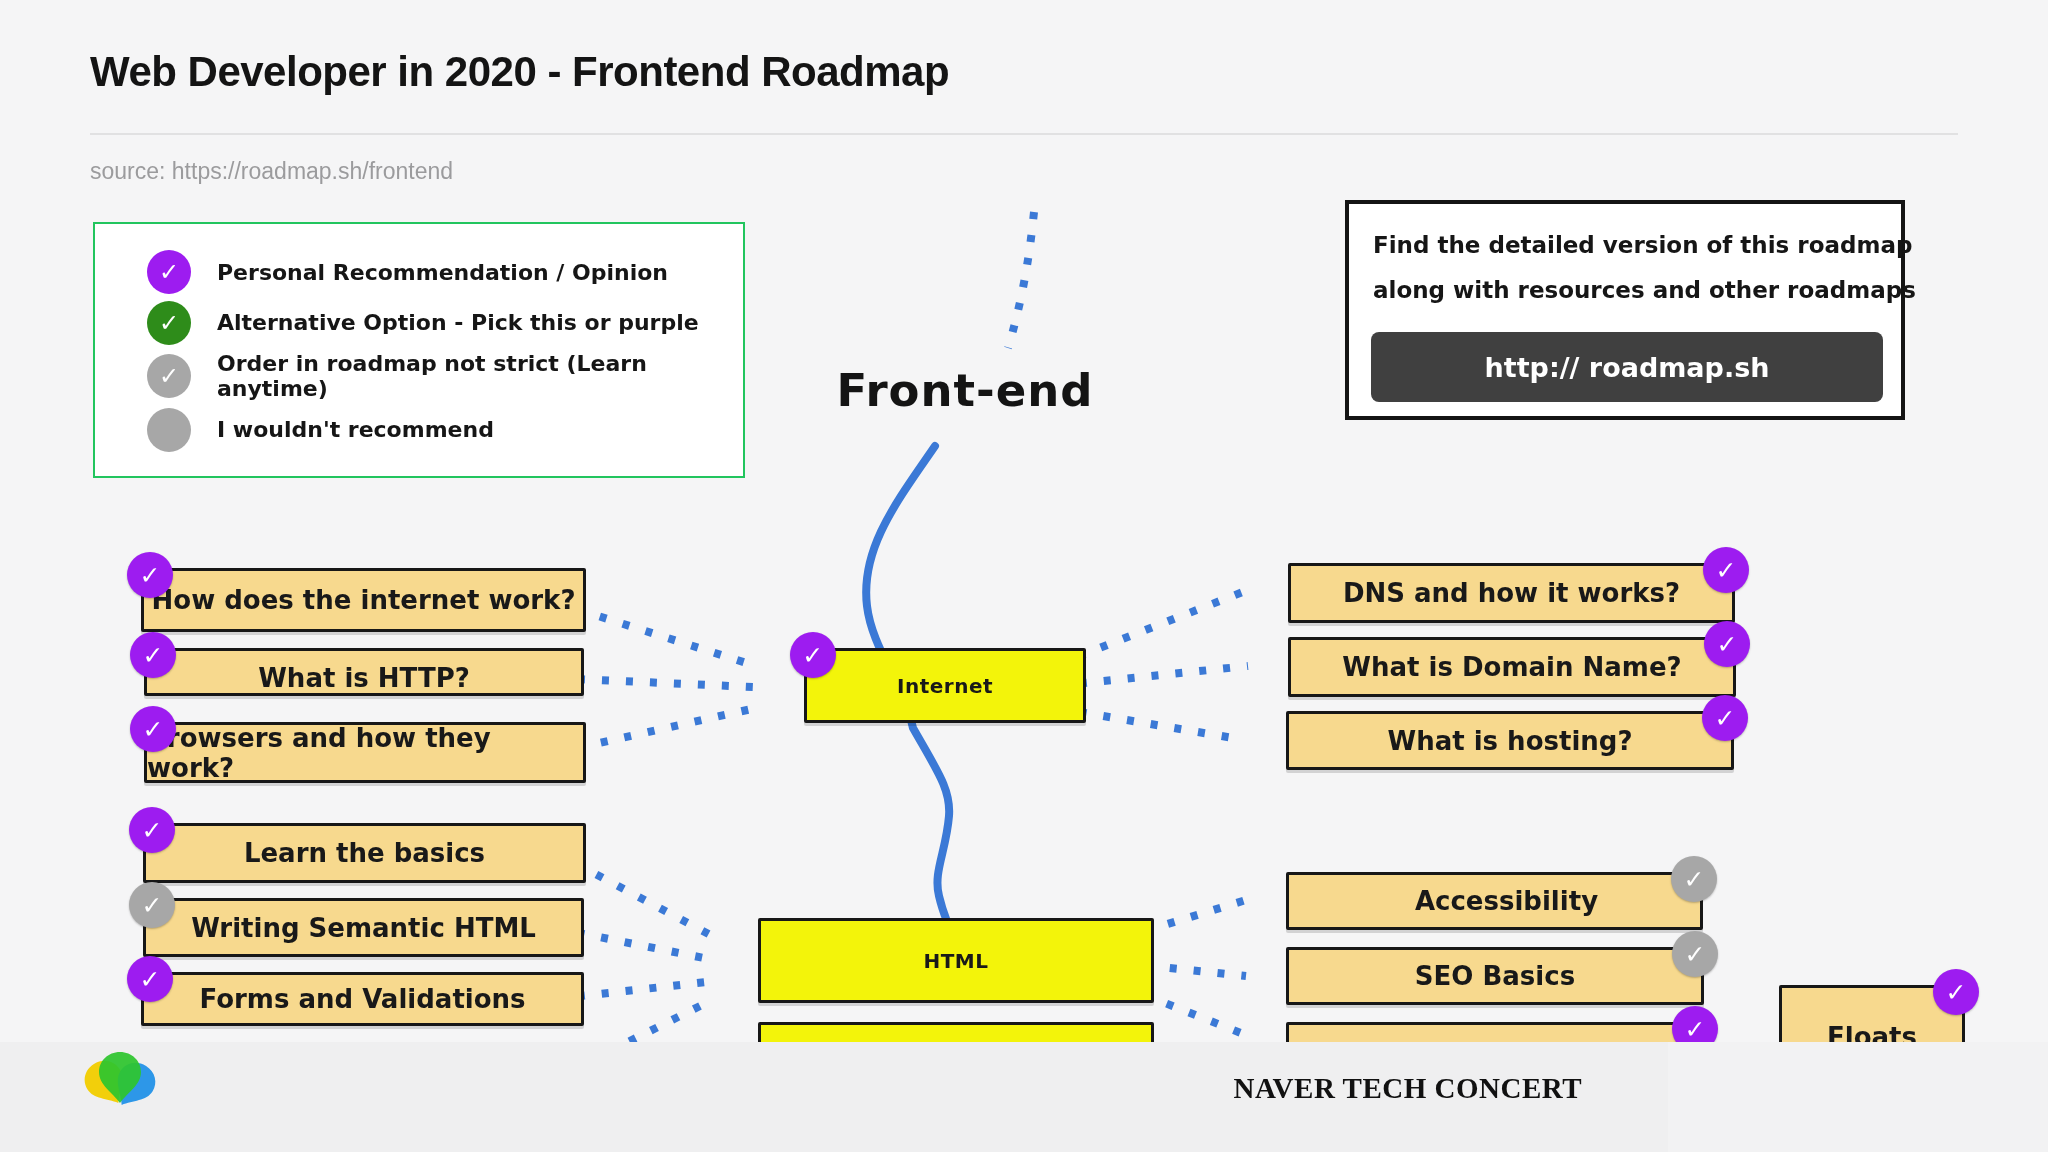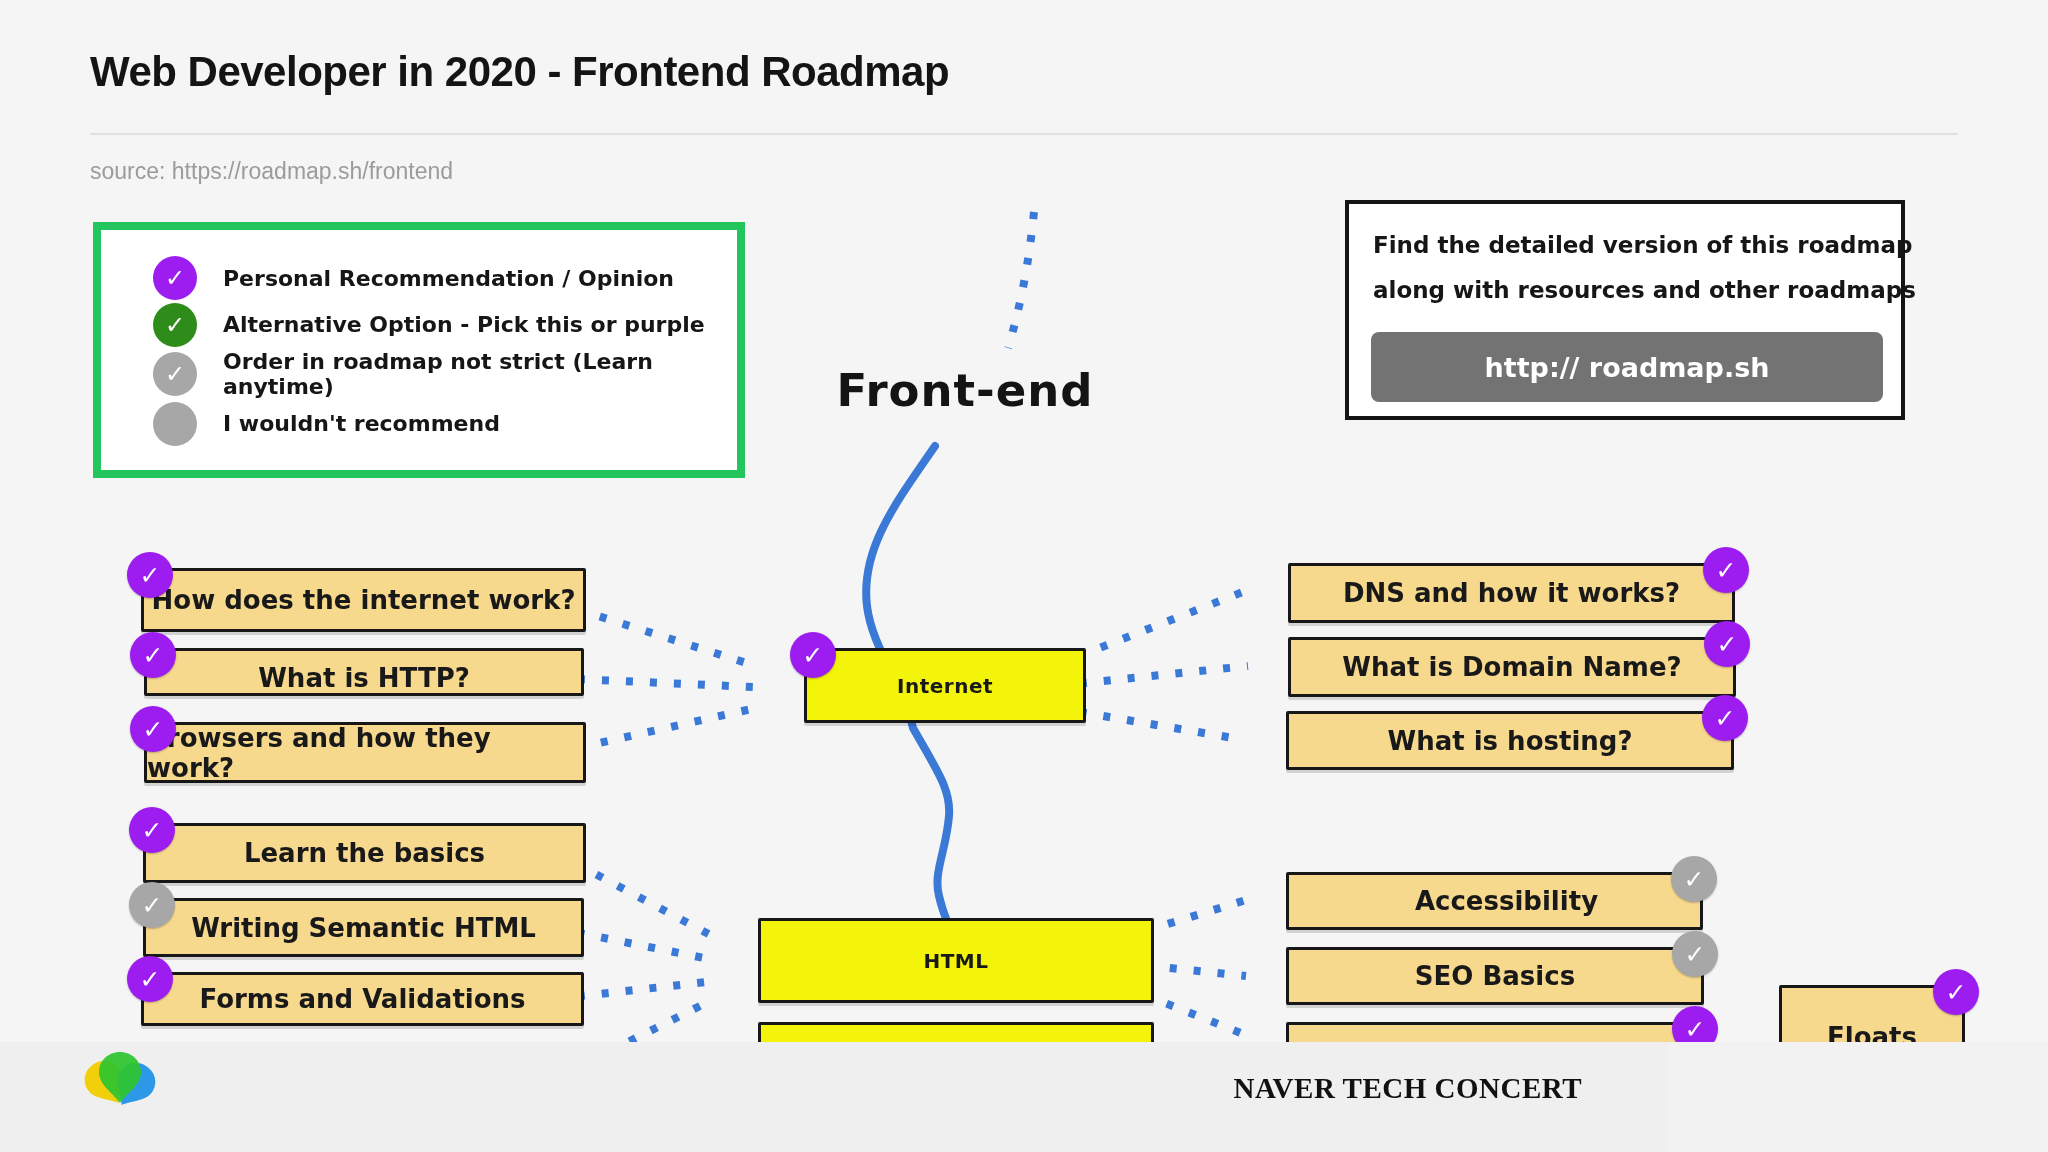--- a/index.html
+++ b/index.html
@@ -7,40 +7,40 @@
          font-family:"Liberation Sans",sans-serif;}
   .slide{position:absolute;left:0;top:0;width:2048px;height:1042px;background:#f5f5f6;overflow:hidden;}
   .footer{position:absolute;left:0;top:1042px;width:1668px;height:110px;background:#efeff0;font-family:Liberation Serif, serif;}
 
   .page-title{position:absolute;left:90px;top:48px;font-size:42px;font-weight:700;color:#141414;letter-spacing:-0.5px;}
   .divider{position:absolute;left:90px;top:133px;width:1868px;height:2px;background:#e1e1e2;}
   .source-line{position:absolute;left:90px;top:158px;font-size:23px;color:#9b9b9d;}
 
   
   .legend{position:absolute;left:93px;top:222px;width:652px;height:256px;background:#ffffff;
-          border:8px solid #22c55e;box-sizing:border-box;display:flex;flex-direction:column;
+          border:2px solid #22c55e;box-sizing:border-box;display:flex;flex-direction:column;
           justify-content:space-between;padding:26px 18px 24px 52px;}
   .legend-row{display:flex;align-items:center;gap:26px;}
   .legend-text{font-family:"DejaVu Sans",sans-serif;font-weight:700;font-size:22px;color:#161616;}
 
   .circle-icon{width:44px;height:44px;border-radius:50%;flex:0 0 44px;display:flex;align-items:center;
           justify-content:center;color:#fff;font-family:"DejaVu Sans",sans-serif;font-weight:700;font-size:24px;}
   .c-purple{background:#9d1cf0;}
   .c-green{background:#2e8c1a;}
   .c-gray{background:#a7a7a7;}
   .check::after{content:"✓";}
 
   
   .info-box{position:absolute;left:1345px;top:200px;width:560px;height:220px;background:#ffffff;
           border:4px solid #141414;box-sizing:border-box;}
   .info-line{position:absolute;left:24px;font-family:"DejaVu Sans",sans-serif;font-weight:700;
           font-size:23px;color:#161616;white-space:nowrap;}
   .info-line.l1{top:28px;}
   .info-line.l2{top:73px;}
-  .info-button{position:absolute;left:22px;top:128px;width:512px;height:70px;background:#737373;border:none;
+  .info-button{position:absolute;left:22px;top:128px;width:512px;height:70px;background:#404040;border:none;
           border-radius:8px;color:#ffffff;font-family:"DejaVu Sans",sans-serif;font-weight:700;font-size:27px;
           display:flex;align-items:center;justify-content:center;cursor:pointer;}
 
   
   .root-label{position:absolute;left:830px;top:364px;width:270px;text-align:center;
           font-family:"DejaVu Sans",sans-serif;font-weight:700;font-size:45px;color:#141414;letter-spacing:1px;}
 
   .node,.topic{position:absolute;box-sizing:border-box;border:3px solid #171717;border-radius:2px;
           display:flex;align-items:center;justify-content:center;
           font-family:"DejaVu Sans",sans-serif;font-weight:700;color:#191919;

